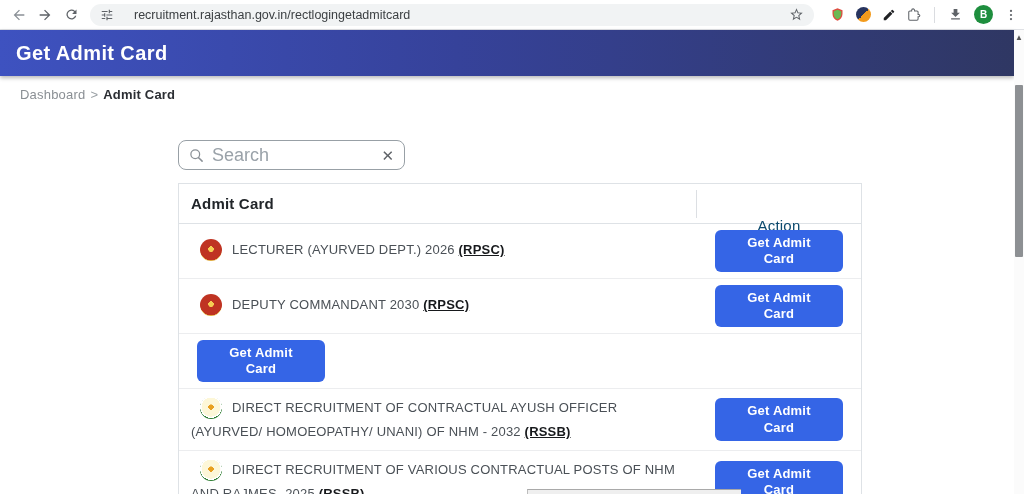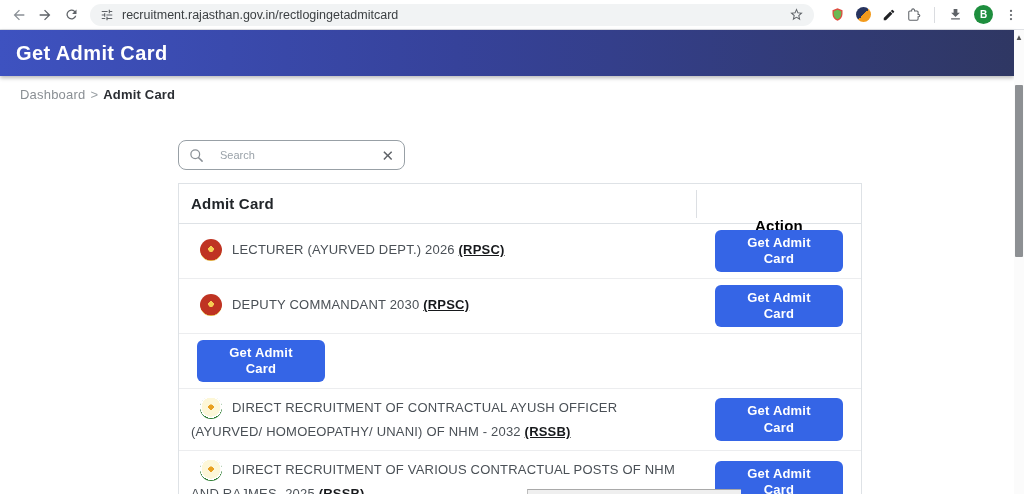--- a/index.html
+++ b/index.html
@@ -6,21 +6,21 @@
   html,body { width:1024px; height:494px; overflow:hidden; background:#fff;
     font-family:"Liberation Sans","DejaVu Sans",sans-serif; }
 
   
   .toolbar { position:absolute; top:0; left:0; width:1024px; height:30px;
     background:#ffffff; border-bottom:1px solid #dfe1e5;
     display:flex; align-items:center; padding-left:6px; }
   .nav-btn { width:26px; height:26px; display:flex; align-items:center;
     justify-content:center; border-radius:50%; flex:0 0 auto; cursor:pointer; }
   .omnibox { width:724px; height:22px; background:#f1f3f4; border-radius:12px;
-    display:flex; align-items:center; margin-left:6px; padding:0 10px; flex:0 0 auto; }
+    display:flex; align-items:center; margin-left:6px; padding:0 10px; flex:0 0 auto;gap:12px; }
   .omnibox .url { flex:1; font-size:12.5px; color:#3c4043; margin-left:8px;
     white-space:nowrap; overflow:hidden; }
   .ext-area { display:flex; align-items:center; gap:11px; margin-left:16px; }
   .ext-circle { width:15px; height:15px; border-radius:50%;
     background:linear-gradient(135deg,#27345e 50%,#f39b1d 50%); }
   .tb-sep { width:1px; height:16px; background:#dadce0; margin:0 2px; }
   .avatar { width:19px; height:19px; border-radius:50%; background:#1e8e3e;
     color:#fff; font-size:10px; font-weight:bold; display:flex;
     align-items:center; justify-content:center; }
 
@@ -32,34 +32,34 @@
     letter-spacing:.4px; padding-left:16px; }
 
   .breadcrumb { position:absolute; top:87px; left:20px; font-size:13px;
     color:#8a8f94; letter-spacing:.2px; }
   .breadcrumb .crumb-sep { margin:0 5px; color:#9aa0a5; }
   .breadcrumb .crumb-current { color:#2b2e33; font-weight:bold; }
 
   .search-box { position:absolute; left:178px; top:140px; width:227px; height:30px;
     border:1px solid #98a0a6; border-radius:8px; background:#fff;
     display:flex; align-items:center; padding:0 10px; }
-  .search-box input { border:none; outline:none; flex:1; font-size:11px;
-    color:#3c4043; margin-left:16px; font-family:inherit; min-width:0; }
+  .search-box input { border:none; outline:none; flex:1; font-size:18px;
+    color:#3c4043; margin-left:8px; font-family:inherit; min-width:0; }
   .search-box input::placeholder { color:#9aa2a9; }
   .clear-x { color:#5f6368; font-size:15px; line-height:1; cursor:pointer; }
 
   .admit-table { position:absolute; left:178px; top:183px; width:684px;
     background:#fff; border:1px solid #dee2e6; }
   .t-header { display:flex; align-items:center; height:40px;
     border-bottom:1px solid #dee2e6; }
   .t-header .col-main { flex:1; font-size:15px; font-weight:bold; color:#212529;
     padding-left:12px; letter-spacing:.2px; }
   .t-header .col-div { width:1px; height:28px; background:#dcdfe3; }
   .t-header .col-action { width:164px; text-align:center; font-size:15px;
-    font-weight:bold; color:#000000; letter-spacing:.2px;margin-top:44px; }
+    font-weight:normal; color:#0c4a6e; letter-spacing:.2px;margin-top:44px; }
 
   .t-row { display:flex; align-items:center; min-height:55px;
     border-bottom:1px solid #ecedef; }
   .cell-main { flex:1; padding:8px 8px 8px 12px; font-size:13px; color:#4a5056;
     letter-spacing:.2px; line-height:1.65; }
   .row-logo { display:inline-block; width:22px; height:22px; border-radius:50%;
     vertical-align:middle; margin:0 10px 2px 9px; }
   .row-logo.rpsc {
     background:radial-gradient(circle at 50% 46%, #f5ce53 0 17%, #bf3322 18% 68%,
       #e0a93c 69% 88%, #8a5a14 89% 100%); }

